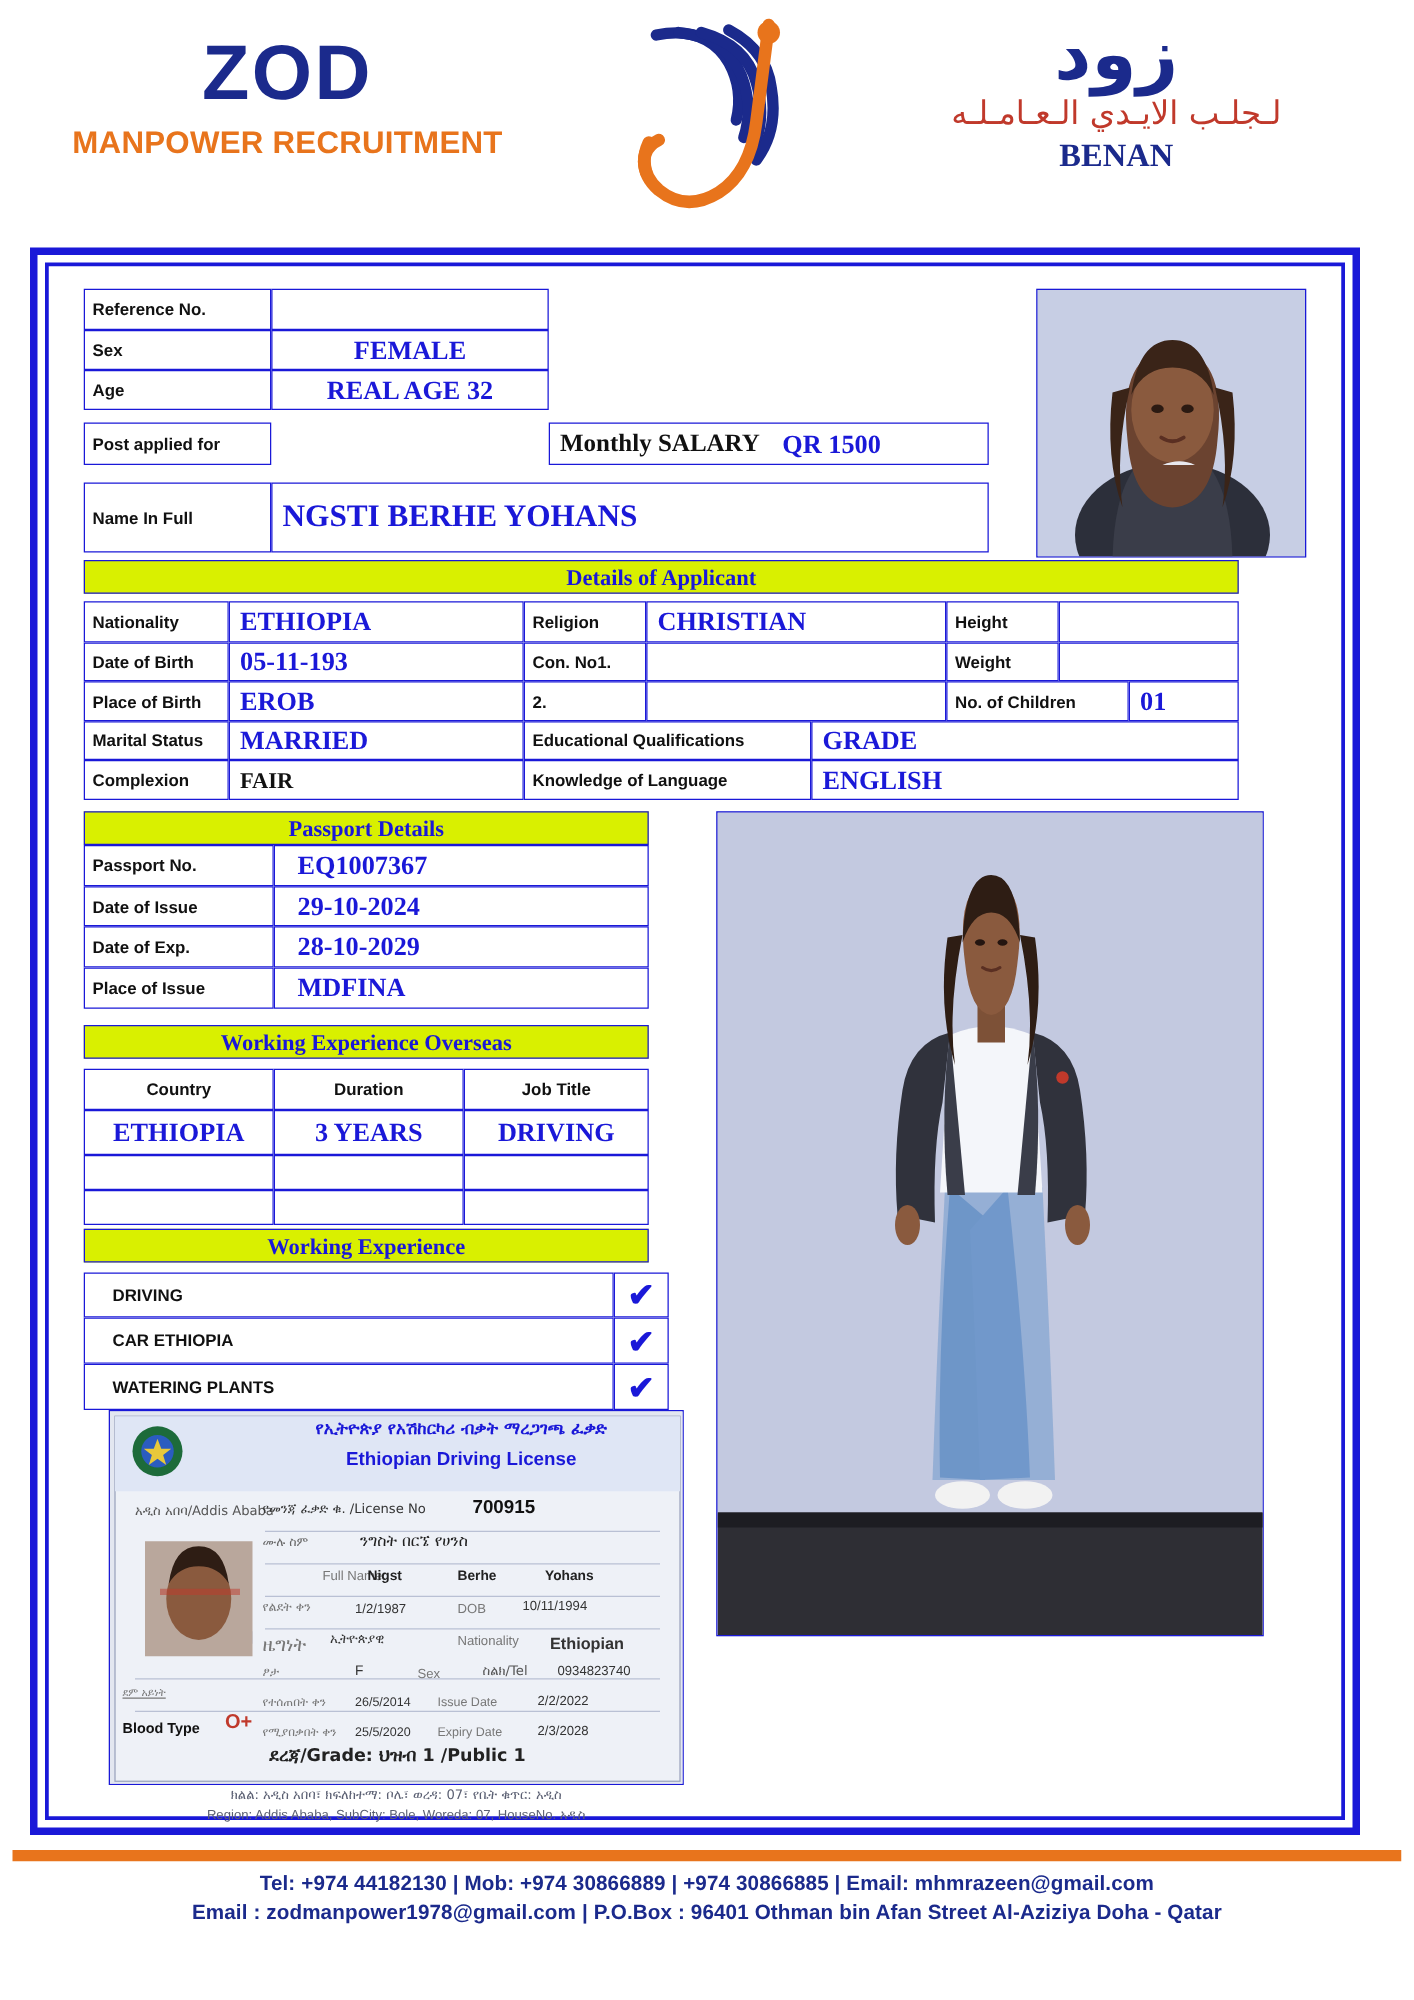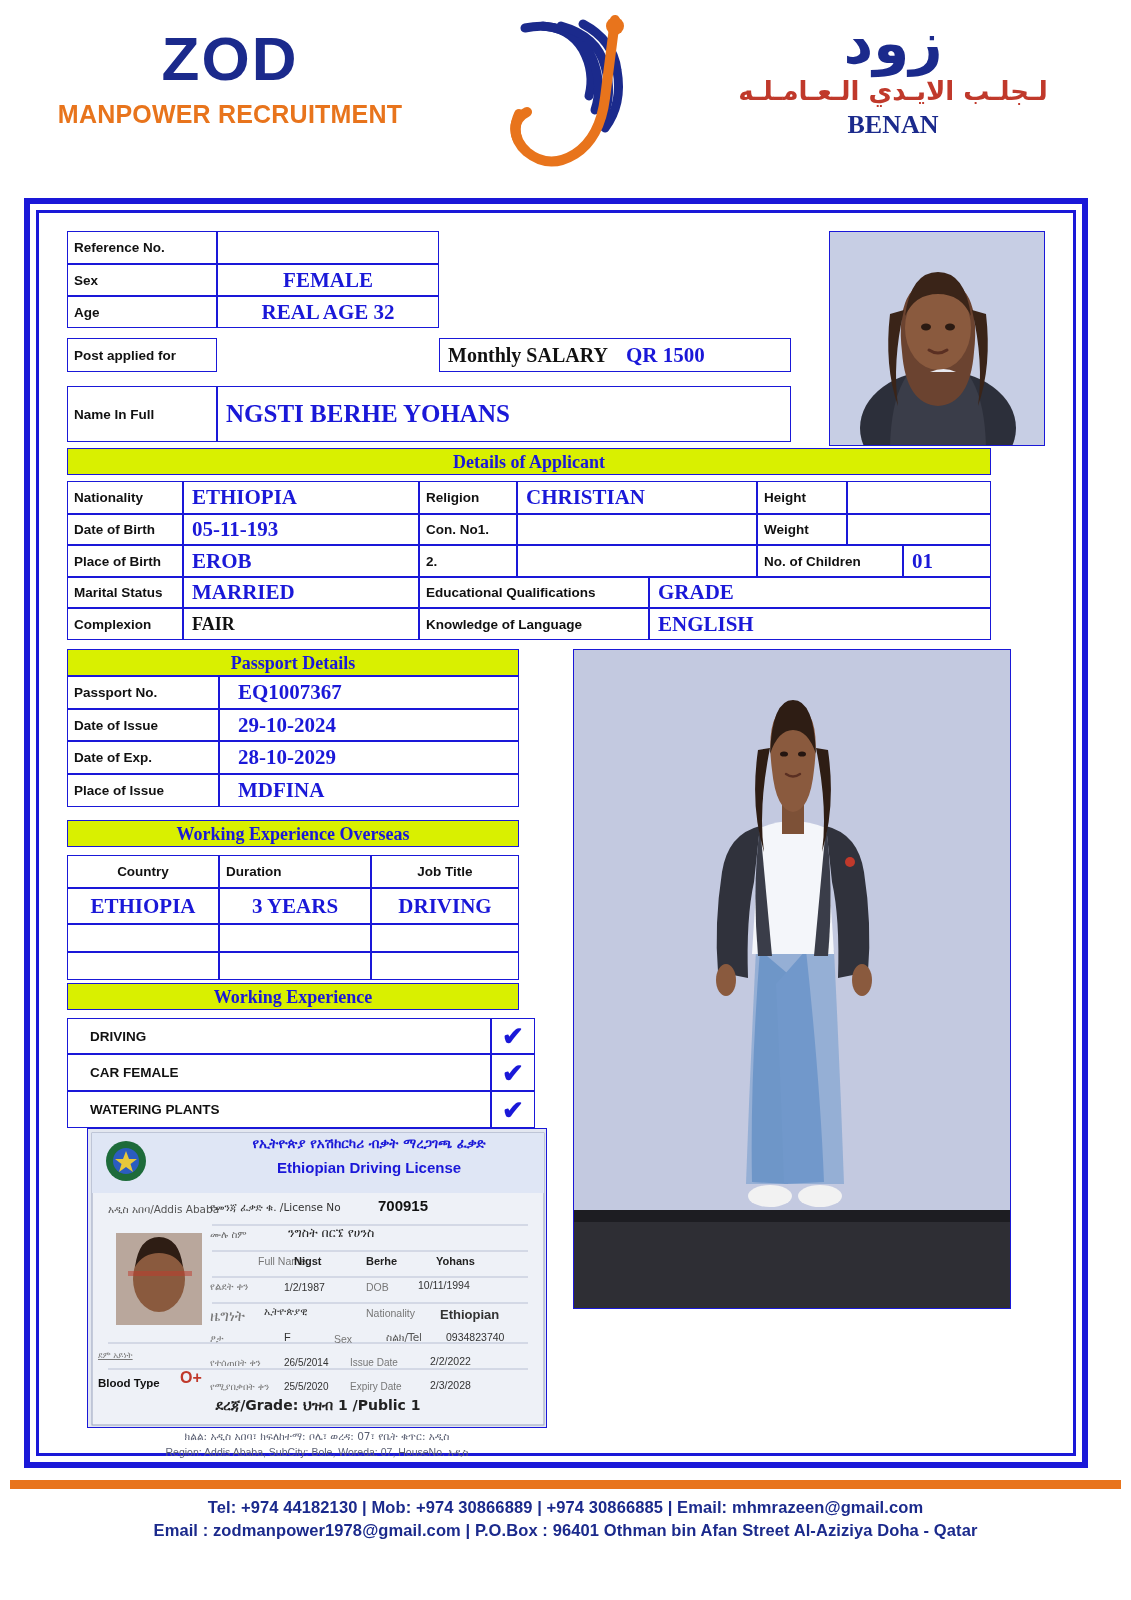--- a/index.html
+++ b/index.html
@@ -26,21 +26,21 @@
   }
   .logo-wrap { position:absolute; left:465px; top:8px; width:200px; height:165px; }
   .brand-right { position:absolute; right:28px; top:14px; width:420px; text-align:center; }
   .brand-ar {
     font-family:"DejaVu Sans", sans-serif;
     font-weight:bold; font-size:58px; color:#1b2a8c; line-height:1;
     direction:rtl;
   }
   .brand-ar-sub {
     font-family:"DejaVu Sans", sans-serif;
-    font-weight:bold; font-size:26px; color:#c0392b; direction:rtl;
+    font-weight:normal; font-size:26px; color:#c0392b; direction:rtl;
     margin-top:4px; letter-spacing:1px;
   }
   .brand-benan {
     font-family:"Liberation Serif", serif;
     font-weight:bold; font-size:26px; color:#1b2a8c; margin-top:4px;
   }
 
   
   .sheet {
     position:absolute; left:24px; top:198px; width:1064px; height:1270px;
@@ -301,21 +301,21 @@
   </div>
   <div class="bx flexc" style="left:180px;top:561px;width:300px;height:33px;">
     <span class="val" style="padding-left:18px;">MDFINA</span>
   </div>
 
   <div class="band" style="left:28px;top:607px;width:452px;height:27px;">Working Experience Overseas</div>
 
   <div class="bx flexc" style="left:28px;top:642px;width:152px;height:33px;justify-content:center;">
     <span class="lbl">Country</span>
   </div>
-  <div class="bx flexc" style="left:180px;top:642px;width:152px;height:33px;justify-content:flex-start;">
+  <div class="bx flexc" style="left:180px;top:642px;width:152px;height:33px;justify-content:center;">
     <span class="lbl">Duration</span>
   </div>
   <div class="bx flexc" style="left:332px;top:642px;width:148px;height:33px;justify-content:center;">
     <span class="lbl">Job Title</span>
   </div>
 
   <div class="bx flexc" style="left:28px;top:675px;width:152px;height:36px;justify-content:center;">
     <span class="val">ETHIOPIA</span>
   </div>
   <div class="bx flexc" style="left:180px;top:675px;width:152px;height:36px;justify-content:center;">
@@ -336,21 +336,21 @@
   <div class="band" style="left:28px;top:770px;width:452px;height:27px;">Working Experience</div>
 
   <div class="bx flexc" style="left:28px;top:805px;width:424px;height:36px;">
     <span style="font-size:13.5px;font-weight:bold;color:#111;padding-left:22px;">DRIVING</span>
   </div>
   <div class="bx tick flexc" style="left:452px;top:805px;width:44px;height:36px;justify-content:center;">
     <span>✔</span>
   </div>
 
   <div class="bx flexc" style="left:28px;top:841px;width:424px;height:37px;">
-    <span style="font-size:13.5px;font-weight:bold;color:#111;padding-left:22px;">CAR FEMALE</span>
+    <span style="font-size:13.5px;font-weight:bold;color:#111;padding-left:22px;">CAR ETHIOPIA</span>
   </div>
   <div class="bx tick flexc" style="left:452px;top:841px;width:44px;height:37px;justify-content:center;">
     <span>✔</span>
   </div>
 
   <div class="bx flexc" style="left:28px;top:878px;width:424px;height:37px;">
     <span style="font-size:13.5px;font-weight:bold;color:#111;padding-left:22px;">WATERING PLANTS</span>
   </div>
   <div class="bx tick flexc" style="left:452px;top:878px;width:44px;height:37px;justify-content:center;">
     <span>✔</span>

